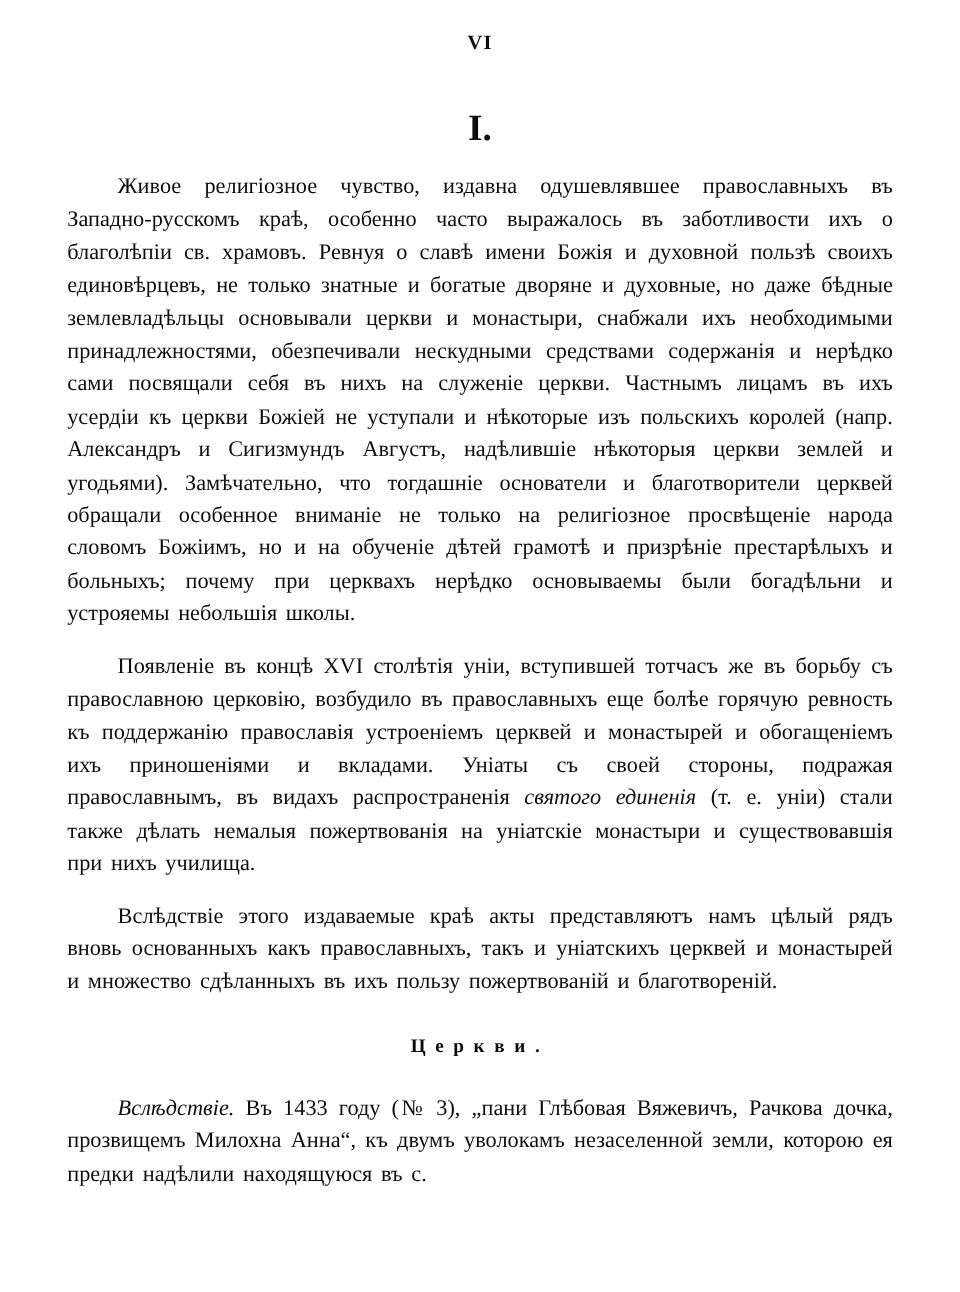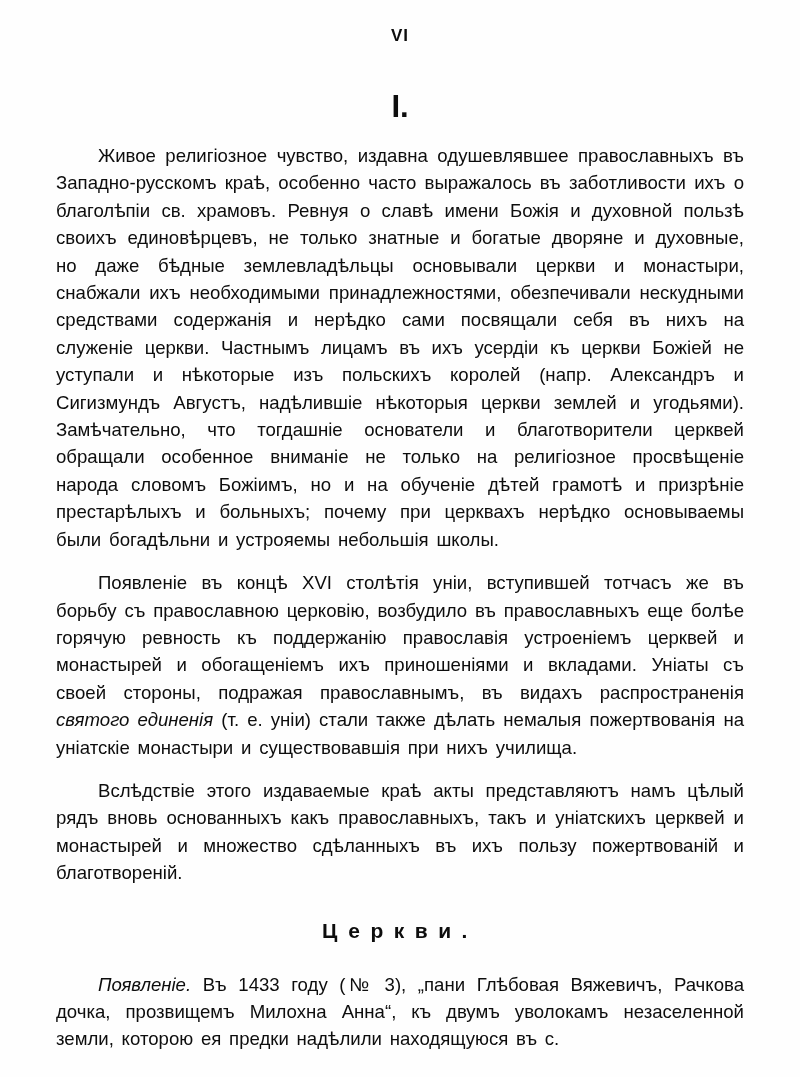--- a/index.html
+++ b/index.html
@@ -6,21 +6,21 @@
     margin: 0;
     padding: 0;
     background: #ffffff;
   }
   .page {
     position: relative;
     width: 800px;
     height: 1077px;
     background: #fefefe;
     color: #0d0d0d;
-    font-family: Liberation Sans, sans-serif;
+    font-family: Liberation Serif, serif;
     box-sizing: border-box;
     padding: 26px 40px 0 40px;
     overflow: hidden;
   }
   .page-number {
     text-align: center;
     font-size: 17px;
     font-weight: bold;
     letter-spacing: 1px;
     margin: 0 0 0 0;
@@ -36,21 +36,21 @@
     margin: 16px;
     font-size: 18.6px;
     line-height: 27.4px;
     text-align: justify;
     text-align-last: left;
     text-indent: 42px;
     word-spacing: 0.14em;
   }
   .section-heading {
     text-align: center;
-    font-size: 21px;
+    font-size: 16px;
     font-weight: bold;
     letter-spacing: 0.5em;
     margin: 32px 0 28px 0;
   }
   i.em-term {
     font-style: italic;
   }
 </style>
 </head>
 <body>
@@ -62,15 +62,15 @@
   <div class="chapter-heading">I.</div>
 
   <p class="para"><span>Живое религіозное чувство, издавна одушевлявшее православныхъ въ Западно-русскомъ краѣ, особенно часто выражалось въ заботливости ихъ о благолѣпіи св. храмовъ. Ревнуя о славѣ имени Божія и духовной пользѣ своихъ единовѣрцевъ, не только знатные и богатые дворяне и духовные, но даже бѣдные землевладѣльцы основывали церкви и монастыри, снабжали ихъ необходимыми принадлежностями, обезпечивали нескудными средствами содержанія и нерѣдко сами посвящали себя въ нихъ на служеніе церкви. Частнымъ лицамъ въ ихъ усердіи къ церкви Божіей не уступали и нѣкоторые изъ польскихъ королей (напр. Александръ и Сигизмундъ Августъ, надѣлившіе нѣкоторыя церкви землей и угодьями). Замѣчательно, что тогдашніе основатели и благотворители церквей обращали особенное вниманіе не только на религіозное просвѣщеніе народа словомъ Божіимъ, но и на обученіе дѣтей грамотѣ и призрѣніе престарѣлыхъ и больныхъ; почему при церквахъ нерѣдко основываемы были богадѣльни и устрояемы небольшія школы.</span></p>
 
   <p class="para"><span>Появленіе въ концѣ XVI столѣтія уніи, вступившей тотчасъ же въ борьбу съ православною церковію, возбудило въ православныхъ еще болѣе горячую ревность къ поддержанію православія устроеніемъ церквей и монастырей и обогащеніемъ ихъ приношеніями и вкладами. Уніаты съ своей стороны, подражая православнымъ, въ видахъ распространенія </span><i class="em-term">святого единенія</i><span> (т. е. уніи) стали также дѣлать немалыя пожертвованія на уніатскіе монастыри и существовавшія при нихъ училища.</span></p>
 
   <p class="para"><span>Вслѣдствіе этого издаваемые краѣ акты представляютъ намъ цѣлый рядъ вновь основанныхъ какъ православныхъ, такъ и уніатскихъ церквей и монастырей и множество сдѣланныхъ въ ихъ пользу пожертвованій и благотвореній.</span></p>
 
   <h3 class="section-heading">Церкви.</h3>
 
-  <p class="para"><i class="em-term">Появленіе.</i><span> Въ 1433 году (№ 3), „пани Глѣбовая Вяжевичъ, Рачкова дочка, прозвищемъ Милохна Анна“, къ двумъ уволокамъ незаселенной земли, которою ея предки надѣлили находящуюся въ с. </span></p>
+  <p class="para"><i class="em-term">Вслѣдствіе.</i><span> Въ 1433 году (№ 3), „пани Глѣбовая Вяжевичъ, Рачкова дочка, прозвищемъ Милохна Анна“, къ двумъ уволокамъ незаселенной земли, которою ея предки надѣлили находящуюся въ с. </span></p>
 
 </div>
 
 </body></html>

